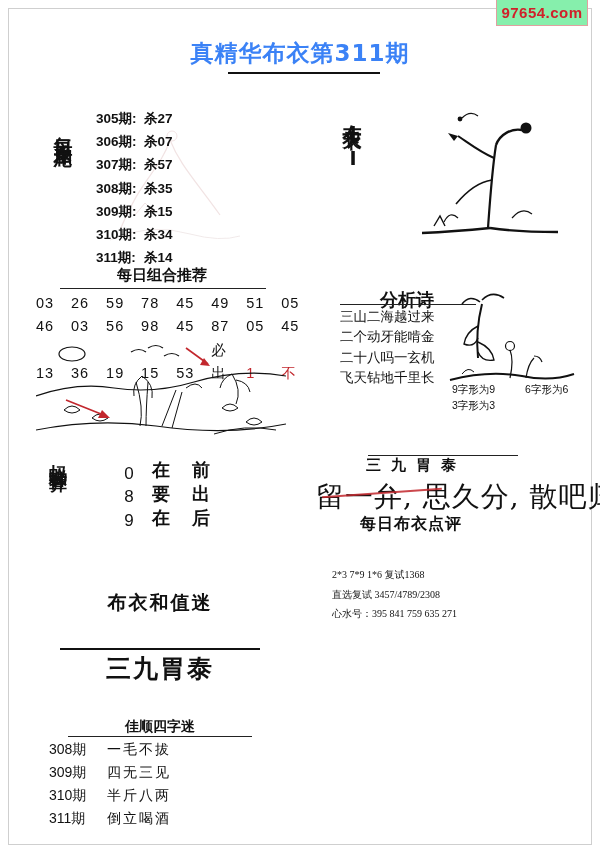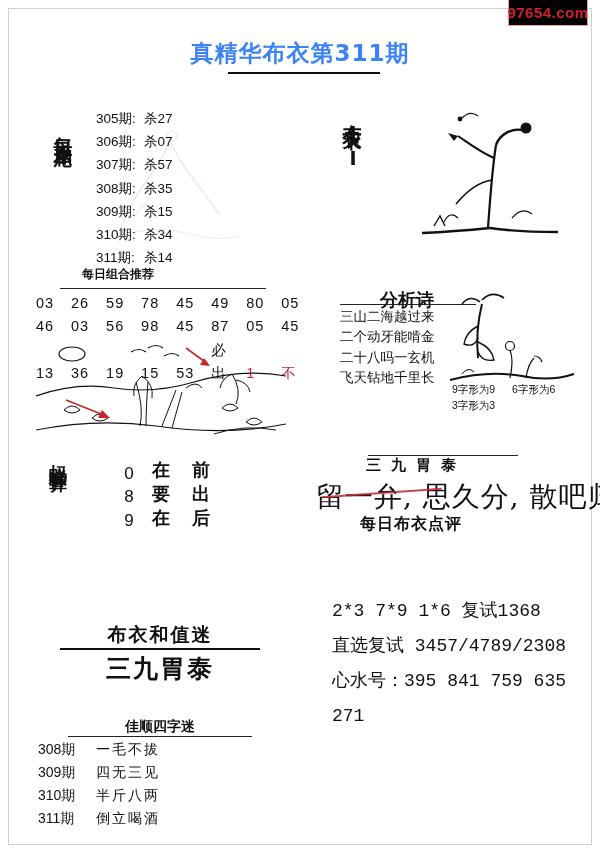--- a/index.html
+++ b/index.html
@@ -12,24 +12,24 @@
     position: relative;
     font-family: "DejaVu Sans", sans-serif;
     color: #111;
     overflow: hidden;
   }
 
   
   #logo-box {
     position: absolute;
     top: 0; right: 12px;
-    width: 80px; height: 26px;
+    width: 92px; height: 26px;
     border: 1px solid #e0a0a0;
     border-top: none;
-    background: #000000;
+    background: #86efac;
     display: flex;
     align-items: center;
     justify-content: center;
     z-index: 30;
   }
   #logo-box .logo-text {
     font-size: 15px;
     font-weight: bold;
     color: #d0202a;
     letter-spacing: 0.5px;
@@ -78,40 +78,42 @@
     line-height: 1.12;
     width: 26px;
     text-align: center;
   }
   #kill-tail-list {
     position: absolute;
     left: 96px; top: 107px;
     font-size: 13.5px;
     line-height: 1.72;
     font-family: "Liberation Sans", sans-serif;
+    font-weight: bold;
   }
   #kill-tail-list .row span.pk { display: inline-block; width: 48px; }
 
   
   #bytx-label {
     position: absolute;
     left: 340px; top: 110px;
     font-size: 19px;
     font-weight: bold;
     line-height: 1.18;
     width: 24px;
     text-align: center;
   }
 
   
   #combo-title {
     position: absolute;
     left: 82px; top: 266px;
     width: 160px;
-    font-size: 12px;
+    text-align: center;
+    font-size: 15px;
     font-weight: bold;
   }
   #combo-title-rule {
     position: absolute;
     left: 60px; top: 288px; width: 206px; height: 1px; background:#222;
   }
   #combo-rows {
     position: absolute;
     left: 36px; top: 292px;
     font-size: 14.5px;
@@ -138,21 +140,21 @@
     font-size: 13.5px;
     line-height: 1.5;
   }
   #shape-notes {
     position: absolute;
     left: 452px; top: 382px;
     font-size: 10.5px;
     line-height: 1.5;
     font-family: "Liberation Sans", sans-serif;
   }
-  #shape-notes .s2 { margin-left: 14px; }
+  #shape-notes .s2 { margin-left: 27px; }
 
   
   #ant-label {
     position: absolute;
     left: 46px; top: 450px;
     font-size: 18px; font-weight: bold;
     line-height: 1.14;
     width: 22px; text-align: center;
   }
   #ant-digits {
@@ -210,30 +212,30 @@
 
   
   #review-title {
     position: absolute;
     left: 360px; top: 514px;
     font-size: 16px; font-weight: bold;
     letter-spacing: 1px;
   }
   #review-lines {
     position: absolute;
-    left: 332px; top: 594px;
-    font-size: 18px;
+    left: 332px; top: 565px;
+    font-size: 10px;
     line-height: 1.95;
-    font-family: Liberation Mono, monospace;
+    font-family: Liberation Serif, serif;
   }
 
   
   #hezhi-title {
     position: absolute;
-    left: 70px; top: 622px;
+    left: 70px; top: 590px;
     width: 180px; text-align: center;
     font-size: 19px; font-weight: bold;
     letter-spacing: 2px;
   }
   #hezhi-rule {
     position: absolute;
     left: 60px; top: 648px; width: 200px; height: 2px; background:#111;
   }
   #hezhi-phrase {
     position: absolute;
@@ -254,21 +256,21 @@
   #jiashun-rule {
     position: absolute;
     left: 68px; top: 736px; width: 184px; height: 1px; background:#222;
   }
   #jiashun-rows {
     position: absolute;
     left: 38px; top: 738px;
     font-size: 14px;
     line-height: 1.65;
   }
-  #jiashun-rows .per { display:inline-block; width: 58px; font-family:"Liberation Sans", sans-serif; }
+  #jiashun-rows .per { display:inline-block; width: 58px; font-family:"Liberation Sans", sans-serif;margin-left:11px; }
   #jiashun-rows .ans { letter-spacing: 2px; }
 
   
   .art { position: absolute; }
   .art svg { display: block; }
   #art-landscape { left: 36px; top: 338px; }
   #art-bird { left: 400px; top: 100px; }
   #art-flower { left: 446px; top: 286px; }
   #art-ghost { left: 100px; top: 120px; opacity: .22; }
 </style>
@@ -343,21 +345,21 @@
 <div id="combo-title">每日组合推荐</div>
 <div id="combo-title-rule"></div>
 <div id="combo-rows">
   <div>
     <span class="n">03</span>
     <span class="n">26</span>
     <span class="n">59</span>
     <span class="n">78</span>
     <span class="n">45</span>
     <span class="n">49</span>
-    <span class="n">80</span>
+    <span class="n">51</span>
     <span class="n">05</span>
   </div>
   <div>
     <span class="n">46</span>
     <span class="n">03</span>
     <span class="n">56</span>
     <span class="n">98</span>
     <span class="n">45</span>
     <span class="n">87</span>
     <span class="n">05</span>

